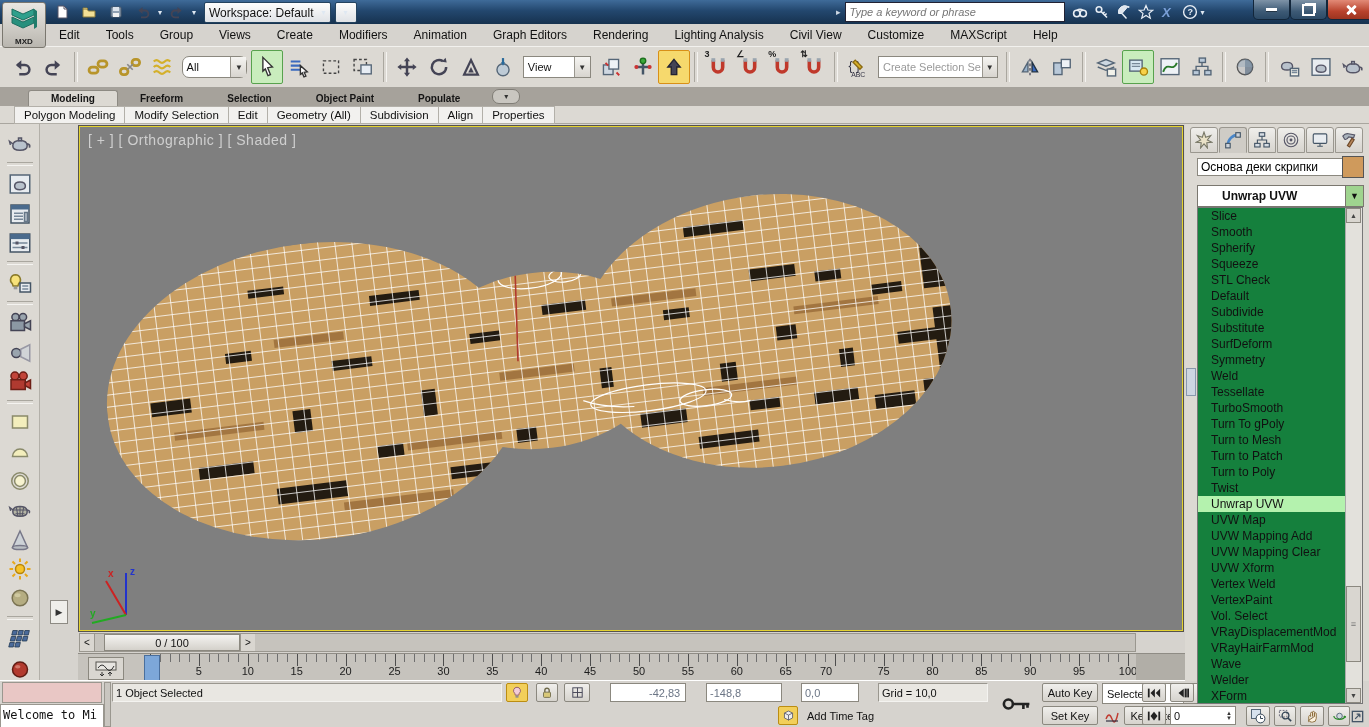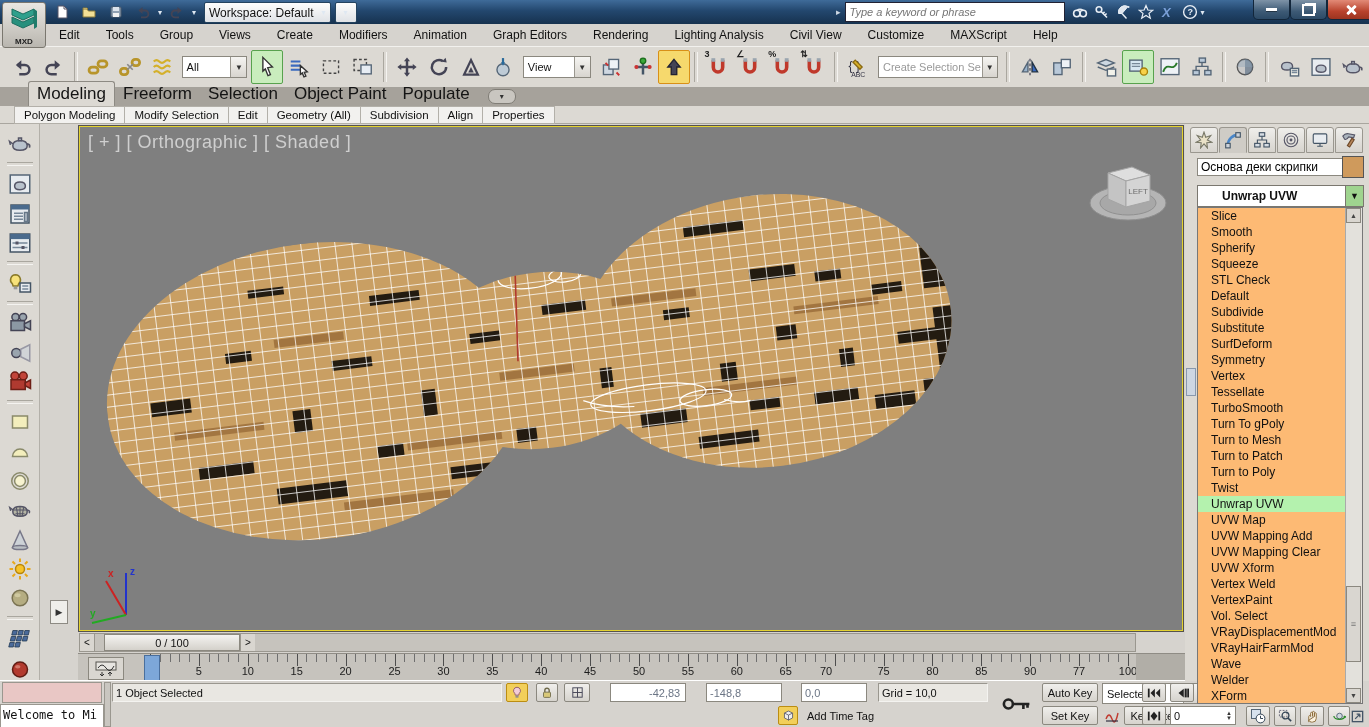--- a/index.html
+++ b/index.html
@@ -38,35 +38,35 @@
   .tbtn.green{background:#c9edbd;border:1px solid #58a24e;}
   .tbtn.orange{background:#f6d96d;border:1px solid #d89018;}
   .tbsep{width:2px;height:30px;border-left:1px solid #aaa79f;border-right:1px solid #f4f3f0;margin:0 4px;}
   .combo{height:20px;background:#fff;border:1px solid #8b887f;display:flex;align-items:center;justify-content:space-between;margin:0 4px;font-size:11px;}
   .combo .val{padding:0 4px;white-space:nowrap;overflow:hidden;}
   .combo .arrow{width:15px;height:100%;background:linear-gradient(#f5f4f1,#d8d5cf);border-left:1px solid #9a978f;display:flex;align-items:center;justify-content:center;font-size:8px;color:#333;}
   .combo.hint .val{color:#999;text-align:center;}
   .magwrap{position:relative;} .magwrap .ovl{position:absolute;left:1px;top:-2px;font-size:9px;font-weight:bold;color:#222;}
   
   #ribbontabs{left:0;top:88px;width:1369px;height:18px;background:#a6a29b;display:flex;align-items:flex-end;padding-left:28px;box-sizing:border-box;}
-  .rtab{padding:2px 8px;font-size:17px;color:#141414;}
+  .rtab{padding:2px 22px;font-size:10px;color:#141414;font-weight:bold;}
   .rtab.active{background:#dcd9d3;border:1px solid #8d8a83;border-bottom:none;border-radius:3px 3px 0 0;}
   .rtab-min{margin-left:10px;margin-bottom:2px;width:26px;height:13px;background:#c9c6c0;border:1px solid #807d76;border-radius:7px;font-size:8px;display:flex;align-items:center;justify-content:center;color:#333;}
   #ribbonsub{left:0;top:106px;width:1369px;height:18px;background:#dcd9d3;border-bottom:1px solid #a9a69f;display:flex;align-items:center;padding-left:14px;box-sizing:border-box;}
   .rsub{padding:2px 9px;font-size:11.5px;background:#f2f1ef;border:1px solid #b3b0a9;border-right:none;}
   .rsub:last-child{border-right:1px solid #b3b0a9;}
   
   #lefttoolbar{left:0;top:124px;width:40px;height:556px;background:#dcd9d3;border-right:1px solid #b3b0a9;display:flex;flex-direction:column;align-items:center;padding-top:8px;box-sizing:border-box;gap:5px;}
   .ltbtn{width:28px;height:26px;display:flex;align-items:center;justify-content:center;}
   .ltbtn svg{width:24px;height:24px;}
   .ltsep{width:26px;height:2px;border-top:1px solid #aaa79f;border-bottom:1px solid #f4f3f0;margin:1px 0;}
   #flyout-arrow{left:50px;top:600px;width:16px;height:22px;background:#efeeea;border:1px solid #8d8a83;display:flex;align-items:center;justify-content:center;font-size:9px;color:#333;}
   
   #viewport{left:79px;top:126px;width:1102px;height:503px;background:#7f7f7f;border:1px solid #e3d231;outline:1px solid #55524c;}
-  #vp-label{left:8px;top:5px;color:#cfcfcf;font-size:18px;letter-spacing:.5px;position:absolute;}
+  #vp-label{left:8px;top:5px;color:#cfcfcf;font-size:14px;letter-spacing:.5px;position:absolute;}
   #viewcube{position:absolute;left:1006px;top:26px;width:84px;height:74px;}
   #axis-tripod{position:absolute;left:8px;top:438px;width:64px;height:62px;}
   #axis-tripod text{font-size:10px;font-weight:bold;}
   
   #timeslider{left:79px;top:633px;width:1057px;height:19px;background:#c6c3bd;border:1px solid #9a978f;box-sizing:border-box;display:flex;align-items:center;}
   .ts-btn{width:14px;height:17px;display:flex;align-items:center;justify-content:center;background:#d9d6d0;border-right:1px solid #9a978f;font-size:10px;}
   .ts-thumb{width:134px;height:15px;margin-left:9px;background:linear-gradient(#f4f3f0,#d4d1cb);border:1px solid #8b887f;display:flex;align-items:center;justify-content:center;font-size:11px;}
   
   #ruler{left:78px;top:653px;width:1058px;height:27px;background:#c6c3bd;border-top:1px solid #8f8c85;position:absolute;overflow:hidden;}
   #ruler-ticks{position:absolute;left:72px;top:0;width:986px;height:8px;background:repeating-linear-gradient(90deg,#6f6f6f 0 1px,transparent 1px 9.78px);}
@@ -92,21 +92,21 @@
   .ptab.active{background:#cfccc6;border-bottom-color:#cfccc6;}
   .ptab svg{width:18px;height:18px;}
   #objname{position:absolute;left:12px;top:34px;width:138px;height:16px;background:#fff;border:1px solid #8b887f;font-size:12px;padding:0 3px;}
   #objcolor{position:absolute;left:157px;top:32px;width:20px;height:20px;border:1px solid #555;}
   #modcombo{position:absolute;left:12px;top:61px;width:165px;height:20px;background:#fff;border:1px solid #7a776f;display:flex;align-items:center;justify-content:space-between;font-size:12px;}
   #modcombo .val{padding-left:24px;font-weight:bold;}
   #modcombo .arrow{width:17px;height:100%;background:#9fd48f;border-left:1px solid #7a776f;display:flex;align-items:center;justify-content:center;font-size:9px;}
   #panel-scrollstrip{left:1185px;top:300px;width:11px;height:120px;}
   #panel-scrollthumb{position:absolute;left:1px;top:68px;width:8px;height:26px;background:#cdd6e2;border:1px solid #8898ad;}
   
-  #modlist{left:1197px;top:207px;width:166px;height:497px;background:#fdba74;border:1px solid #777;box-sizing:border-box;z-index:80;}
+  #modlist{left:1197px;top:207px;width:166px;height:497px;background:#15803d;border:1px solid #777;box-sizing:border-box;z-index:80;}
   #modlist-items{position:absolute;left:0;top:0;right:16px;bottom:0;overflow:hidden;}
   .mitem{height:16px;line-height:16px;padding-left:13px;font-size:12px;white-space:nowrap;}
   .mitem.hl{background:#b4f2ae;}
   #modlist-scroll{position:absolute;right:0;top:0;width:16px;bottom:0;background:#e3e1dc;border-left:1px solid #aaa;}
   .scrbtn{position:absolute;left:0;width:15px;height:15px;background:#d9d6d0;border:1px solid #8b887f;display:flex;align-items:center;justify-content:center;font-size:7px;color:#444;box-sizing:border-box;}
   #modlist-thumb{position:absolute;left:0;top:378px;width:15px;height:76px;background:#d9d6d0;border:1px solid #8b887f;box-sizing:border-box;display:flex;align-items:center;justify-content:center;color:#777;font-size:9px;}
 </style>
 </head>
 <body>
 
@@ -279,21 +279,21 @@
       </div>
       <div class="tbtn">
         <svg viewBox="0 0 16 16">
           <g stroke="#d4b02a" fill="none" stroke-width="1.6">
             <path d="M2 4 q2-2 4 0 t4 0 t4 0"></path>
             <path d="M2 8 q2-2 4 0 t4 0 t4 0"></path>
             <path d="M2 12 q2-2 4 0 t4 0 t4 0"></path>
           </g>
         </svg>
       </div>
-      <div class="combo" style="width: 64px;">
+      <div class="combo" style="width: 64px; border-radius: 7px;">
         <span class="val">All</span>
         <span class="arrow">▼</span>
       </div>
       <div class="tbtn green">
         <svg viewBox="0 0 16 16">
           <path d="M5 1 L12 8 L8.5 8.5 L10.5 13.5 L8.7 14.3 L6.8 9.4 L5 11 Z" fill="#fff" stroke="#333"></path>
         </svg>
       </div>
       <div class="tbtn">
         <svg viewBox="0 0 16 16">
@@ -702,30 +702,20 @@
           <ellipse cx="497" cy="153" rx="16" ry="7"></ellipse>
           <ellipse cx="565" cy="285" rx="58" ry="13"></ellipse>
           <ellipse cx="622" cy="292" rx="26" ry="8"></ellipse>
           <path d="M500 280 q20 10 50 12"></path>
           <path d="M640 296 q14 6 26 4"></path>
         </g>
         <line x1="449" y1="133" x2="440" y2="233" stroke="#b03a30" stroke-width="1.6"></line>
       </g>
     </svg>
 
-    <div id="viewcube">
-      <svg width="84" height="74" viewBox="0 0 84 74">
-        <ellipse cx="42" cy="50" rx="38" ry="17" fill="#b5b5b5" stroke="#8f8f8f"></ellipse>
-        <ellipse cx="42" cy="50" rx="28" ry="12" fill="#a8a8a8" stroke="#909090"></ellipse>
-        <polygon points="22,20 46,14 64,22 40,28" fill="#dedede" stroke="#a5a5a5"></polygon>
-        <polygon points="22,20 40,28 40,54 22,46" fill="#c4c4c4" stroke="#a5a5a5"></polygon>
-        <polygon points="40,28 64,22 64,48 40,54" fill="#d4d4d4" stroke="#a5a5a5"></polygon>
-        <text x="52" y="41" font-size="8" fill="#6e6e6e" text-anchor="middle">LEFT</text>
-      </svg>
-    </div>
 
     <svg id="axis-tripod" viewBox="0 0 64 62">
       <line x1="38" y1="50" x2="38" y2="8" stroke="#2233cc" stroke-width="2"></line>
       <line x1="38" y1="50" x2="18" y2="16" stroke="#cc2222" stroke-width="2"></line>
       <line x1="38" y1="50" x2="4" y2="58" stroke="#22aa22" stroke-width="2"></line>
       <text x="42" y="10" fill="#2233cc">z</text>
       <text x="20" y="12" fill="#cc2222">x</text>
       <text x="2" y="52" fill="#22aa22">y</text>
     </svg>
   </div>
@@ -778,21 +768,21 @@
         <div class="rlab" style="left: 748px;">70</div>
         <div class="rmaj" style="left: 805.5px;"></div>
         <div class="rlab" style="left: 805.5px;">75</div>
         <div class="rmaj" style="left: 854.4px;"></div>
         <div class="rlab" style="left: 854.4px;">80</div>
         <div class="rmaj" style="left: 903.3px;"></div>
         <div class="rlab" style="left: 903.3px;">85</div>
         <div class="rmaj" style="left: 952.2px;"></div>
         <div class="rlab" style="left: 952.2px;">90</div>
         <div class="rmaj" style="left: 1001.1px;"></div>
-        <div class="rlab" style="left: 1001.1px;">77</div>
+        <div class="rlab" style="left: 1001.1px;">95</div>
         <div class="rmaj" style="left: 1050px;"></div>
         <div class="rlab" style="left: 1050px;">100</div>
       </div>
     <div id="frame-indicator"></div>
   </div>
   <div id="ruler-dark" class="abs"></div>
 
   <div id="statusbar" class="abs">
     <div id="listener-pink" class="abs" style="left:2px;top:1px;"></div>
     <div id="listener-white" class="abs" style="left:0;top:23px;">Welcome to Mi</div>
@@ -815,21 +805,21 @@
         <svg width="15" height="15" viewBox="0 0 16 16">
           <rect x="3" y="3" width="10" height="10" fill="none" stroke="#445"></rect>
           <path d="M8 3 V13 M3 8 H13" stroke="#445"></path>
         </svg>
       </div>
 
     <div class="abs sunkwhite statfield" style="left:610px;top:2px;width:76px;height:19px;padding-left:38px;">-42,83</div>
 
     <div class="abs sunkwhite statfield" style="left:706px;top:2px;width:76px;height:19px;">-148,8</div>
 
-    <div class="abs sunkwhite statfield" style="left:801px;top:2px;width:66px;height:19px;">0,0</div>
+    <div class="abs sunkwhite statfield" style="left:801px;top:2px;width:58px;height:19px;">0,0</div>
 
     <div class="abs sunken statfield" style="left:878px;top:2px;width:110px;height:19px;color:#111;">Grid = 10,0</div>
 
     <div class="abs sbtn" style="left:778px;top:25px;width:20px;height:19px;background:#f2cf5a;border-color:#bb8d12;">
         <svg width="13" height="13" viewBox="0 0 16 16">
           <path d="M3 5 l5-2.5 5 2.5 v6 l-5 2.5 -5-2.5z" fill="#eee" stroke="#556"></path>
           <path d="M3 5 l5 2.5 5-2.5 M8 7.5 V14" stroke="#556" fill="none"></path>
         </svg>
       </div>
     <div class="abs statfield" style="left:804px;top:25px;width:150px;height:19px;color:#111;">Add Time Tag</div>
@@ -975,21 +965,21 @@
         <div class="mitem">Slice</div>
         <div class="mitem">Smooth</div>
         <div class="mitem">Spherify</div>
         <div class="mitem">Squeeze</div>
         <div class="mitem">STL Check</div>
         <div class="mitem">Default</div>
         <div class="mitem">Subdivide</div>
         <div class="mitem">Substitute</div>
         <div class="mitem">SurfDeform</div>
         <div class="mitem">Symmetry</div>
-        <div class="mitem">Vertex</div>
+        <div class="mitem">Weld</div>
         <div class="mitem">Tessellate</div>
         <div class="mitem">TurboSmooth</div>
         <div class="mitem">Turn To gPoly</div>
         <div class="mitem">Turn to Mesh</div>
         <div class="mitem">Turn to Patch</div>
         <div class="mitem">Turn to Poly</div>
         <div class="mitem">Twist</div>
         <div class="mitem hl">Unwrap UVW</div>
         <div class="mitem">UVW Map</div>
         <div class="mitem">UVW Mapping Add</div>

